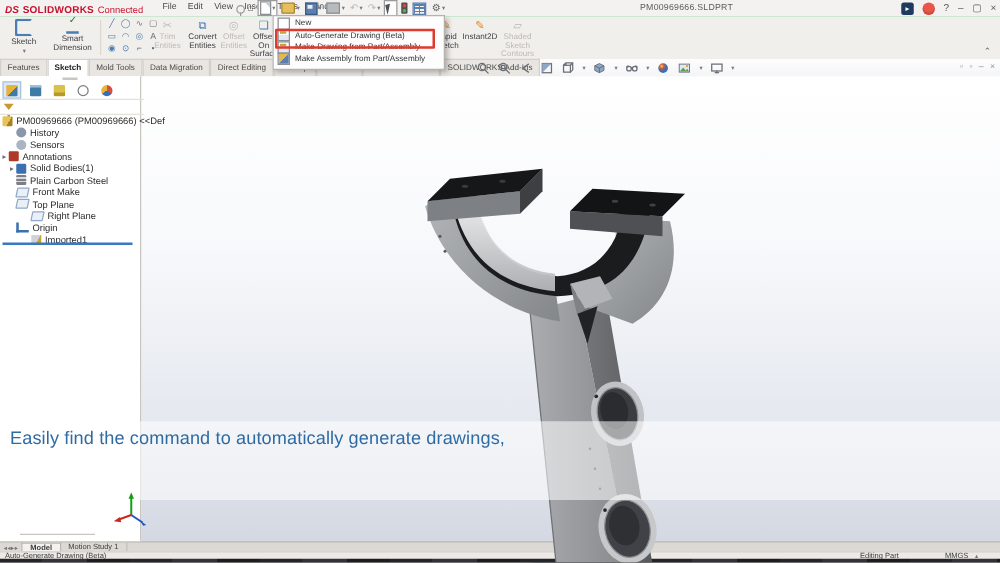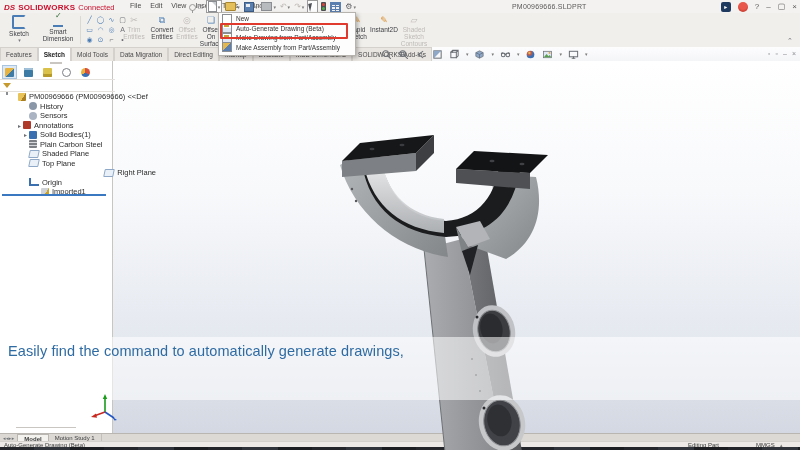--- a/index.html
+++ b/index.html
@@ -102,21 +102,21 @@
   .ptab.active{background:#dce9f5;border-color:#a9c4de;}
   .pti{width:9px;height:9px;border-radius:1px;}
   .pti-fm{background:linear-gradient(135deg,#e8b33c 55%,#3e7ca6 55%);}
   .pti-pm{background:#3e7ca6;box-shadow:inset 0 2px 0 #9fc0d8;}
   .pti-cm{background:#d9c14a;box-shadow:inset 0 -3px 0 #b59a2a;}
   .pti-dx{background:transparent;border:1.5px solid #7a7e84;border-radius:50%;width:7px;height:7px;}
   .pti-dm{background:conic-gradient(#d94f3b 0 120deg,#3b6fb4 0 240deg,#e8b33c 0);border-radius:50%;}
   .filterrow{left:0;top:18px;width:112px;height:11px;border-top:1px solid #e4e1dd;border-bottom:1px solid #e4e1dd;display:flex;align-items:center;padding-left:3px;}
   .funnel{width:0;height:0;border-left:4px solid transparent;border-right:4px solid transparent;border-top:5px solid #c79a2e;position:relative;}
   .funnel:after{content:"";position:absolute;left:-1px;top:4px;width:2px;height:3px;background:#8a8d91;}
-  .tree{left:16px;top:31px;width:140px;}
+  .tree{left:0;top:31px;width:140px;}
   .trow{display:flex;align-items:center;height:9.5px;font-size:7.5px;color:#2b2b2b;white-space:nowrap;}
   .trow .arr{width:7px;font-size:6px;color:#6e7175;text-align:center;flex:0 0 7px;}
   .trow .sp{flex:0 0 7px;}
   .ticon{width:8px;height:8px;border-radius:1px;margin-right:3px;flex:0 0 8px;}
   .ti-part{background:linear-gradient(120deg,#e7c35a 60%,#a97f22 60%);}
   .ti-hist{background:#8a97a8;border-radius:50%;}
   .ti-sens{background:#aab4c2;border-radius:50%;}
   .ti-ann{background:#b03a2a;}
   .ti-solid{background:#3a6fb0;}
   .ti-mat{background:repeating-linear-gradient(#7c7f84 0 2px,#d7d9dc 2px 3px);}
@@ -514,28 +514,28 @@
         <span>Solid Bodies(1)</span>
       </div>
       <div class="trow" style="padding-left:6px;">
         <span class="sp"></span>
           <span class="ticon ti-mat"></span>
         <span>Plain Carbon Steel</span>
       </div>
       <div class="trow" style="padding-left:6px;">
         <span class="sp"></span>
           <span class="ticon ti-plane"></span>
-        <span>Shaded Plane</span>
+        <span>Front Make</span>
       </div>
       <div class="trow" style="padding-left:6px;">
         <span class="sp"></span>
           <span class="ticon ti-plane"></span>
         <span>Top Plane</span>
       </div>
-      <div class="trow" style="padding-left:6px;justify-content:flex-end;">
+      <div class="trow" style="padding-left:18px;">
         <span class="sp"></span>
           <span class="ticon ti-plane"></span>
         <span>Right Plane</span>
       </div>
       <div class="trow" style="padding-left:6px;">
         <span class="sp"></span>
           <span class="ticon ti-origin"></span>
         <span>Origin</span>
       </div>
       <div class="trow" style="padding-left:6px;margin-left:12px;">

